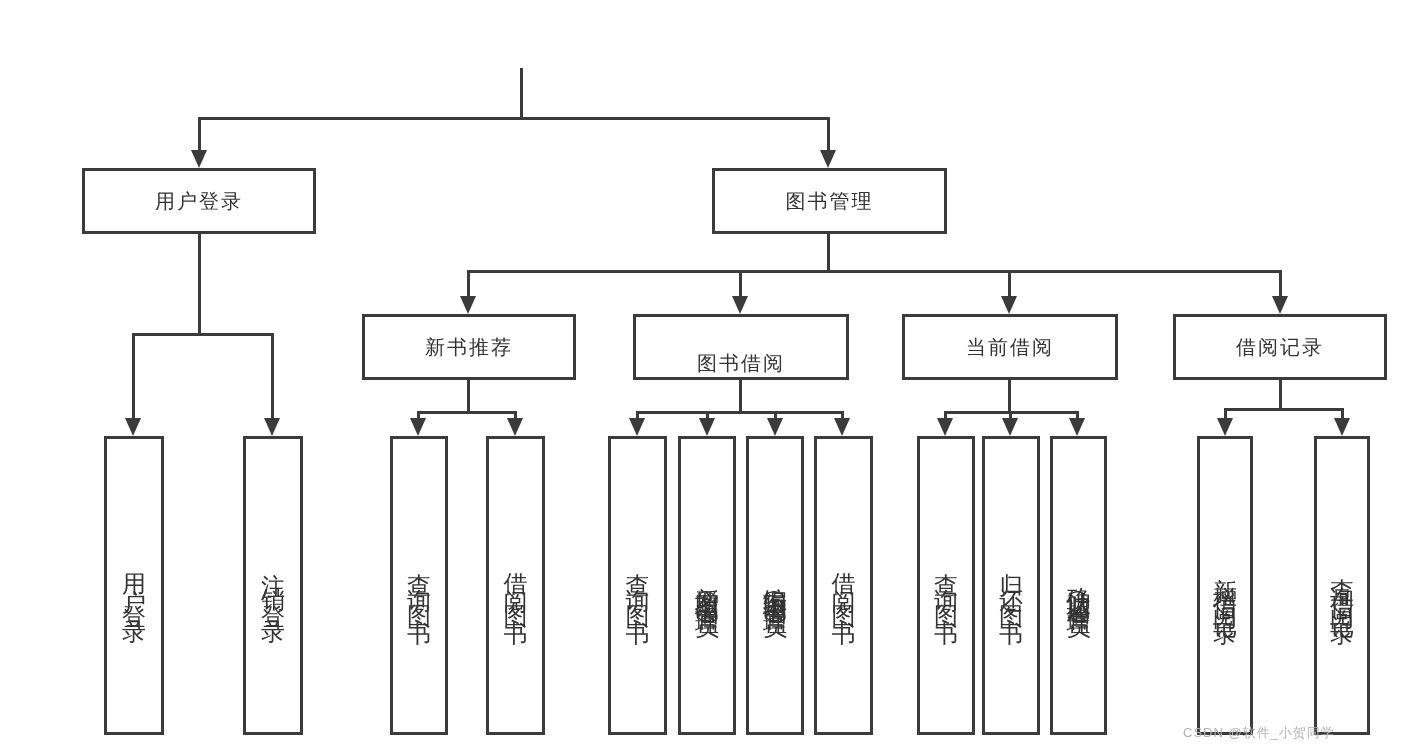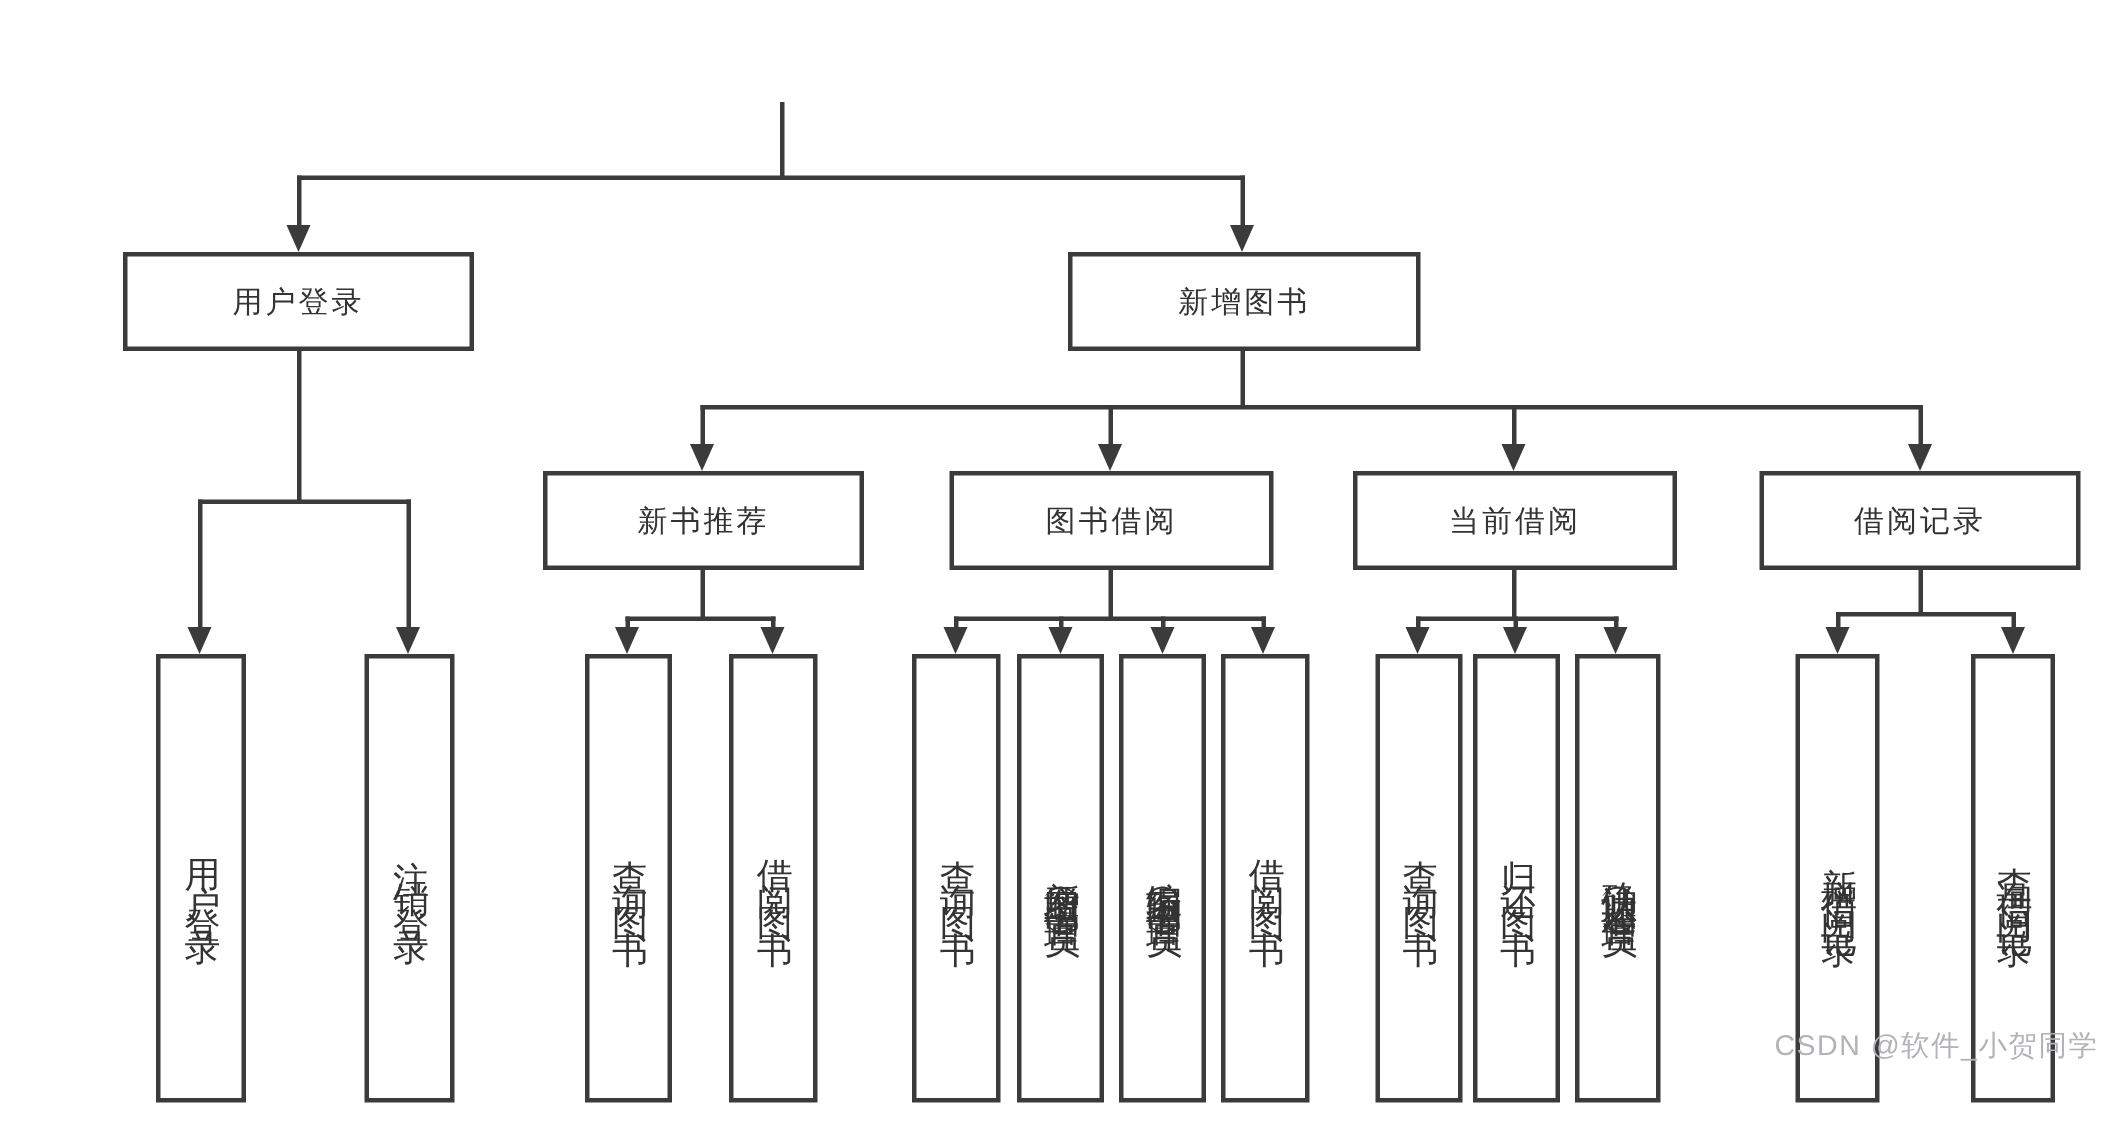--- a/index.html
+++ b/index.html
@@ -40,22 +40,22 @@
   .dense{ letter-spacing:4px; }
   .line{ position:absolute; background:var(--line); }
   .arrow{
     position:absolute; width:0; height:0;
     border-left:8px solid transparent;
     border-right:8px solid transparent;
     border-top:18px solid var(--line);
   }
   .watermark{
     position:absolute;
-    left:1183px; top:684px;
-    font-size:19px;
+    left:1183px; top:724px;
+    font-size:13px;
     color:var(--wm);
     white-space:nowrap;
     z-index:10;
     letter-spacing:1px;
   }
 </style>
 </head>
 <body>
 
 <div id="canvas">
@@ -65,21 +65,21 @@
   <div class="line" style="left:198px; top:117px; width:632px; height:3px;"></div>
   <div class="line" style="left:198px; top:117px; width:3px; height:34px;"></div>
   <div class="arrow" style="left:191px; top:150px;"></div>
   <div class="line" style="left:827px; top:117px; width:3px; height:34px;"></div>
   <div class="arrow" style="left:820px; top:150px;"></div>
 
   <div class="box hnode" style="left:82px; top:168px; width:234px; height:66px;">
     <span>用户登录</span>
   </div>
   <div class="box hnode" style="left:712px; top:168px; width:235px; height:66px;">
-    <span>新增图书</span>
+    <span>图书管理</span>
   </div>
 
   <div class="line" style="left:198px; top:234px; width:3px; height:101px;"></div>
   <div class="line" style="left:132px; top:333px; width:142px; height:3px;"></div>
   <div class="line" style="left:132px; top:333px; width:3px; height:85px;"></div>
   <div class="arrow" style="left:125px; top:418px;"></div>
   <div class="line" style="left:271px; top:333px; width:3px; height:85px;"></div>
   <div class="arrow" style="left:264px; top:418px;"></div>
 
   <div class="line" style="left:827px; top:234px; width:3px; height:38px;"></div>
@@ -89,21 +89,21 @@
   <div class="line" style="left:739px; top:270px; width:3px; height:26px;"></div>
   <div class="arrow" style="left:732px; top:296px;"></div>
   <div class="line" style="left:1008px; top:270px; width:3px; height:26px;"></div>
   <div class="arrow" style="left:1001px; top:296px;"></div>
   <div class="line" style="left:1279px; top:270px; width:3px; height:26px;"></div>
   <div class="arrow" style="left:1272px; top:296px;"></div>
 
   <div class="box hnode" style="left:362px; top:314px; width:214px; height:66px;text-align:center;">
     <span>新书推荐</span>
   </div>
-  <div class="box hnode" style="left:633px; top:314px; width:216px; height:66px;">
+  <div class="box hnode" style="left:633px; top:314px; width:216px; height:66px;align-items:flex-end;">
     <span>图书借阅</span>
   </div>
   <div class="box hnode" style="left:902px; top:314px; width:216px; height:66px;">
     <span>当前借阅</span>
   </div>
   <div class="box hnode" style="left:1173px; top:314px; width:214px; height:66px;">
     <span>借阅记录</span>
   </div>
 
   <div class="line" style="left:467px; top:380px; width:3px; height:33px;"></div>

